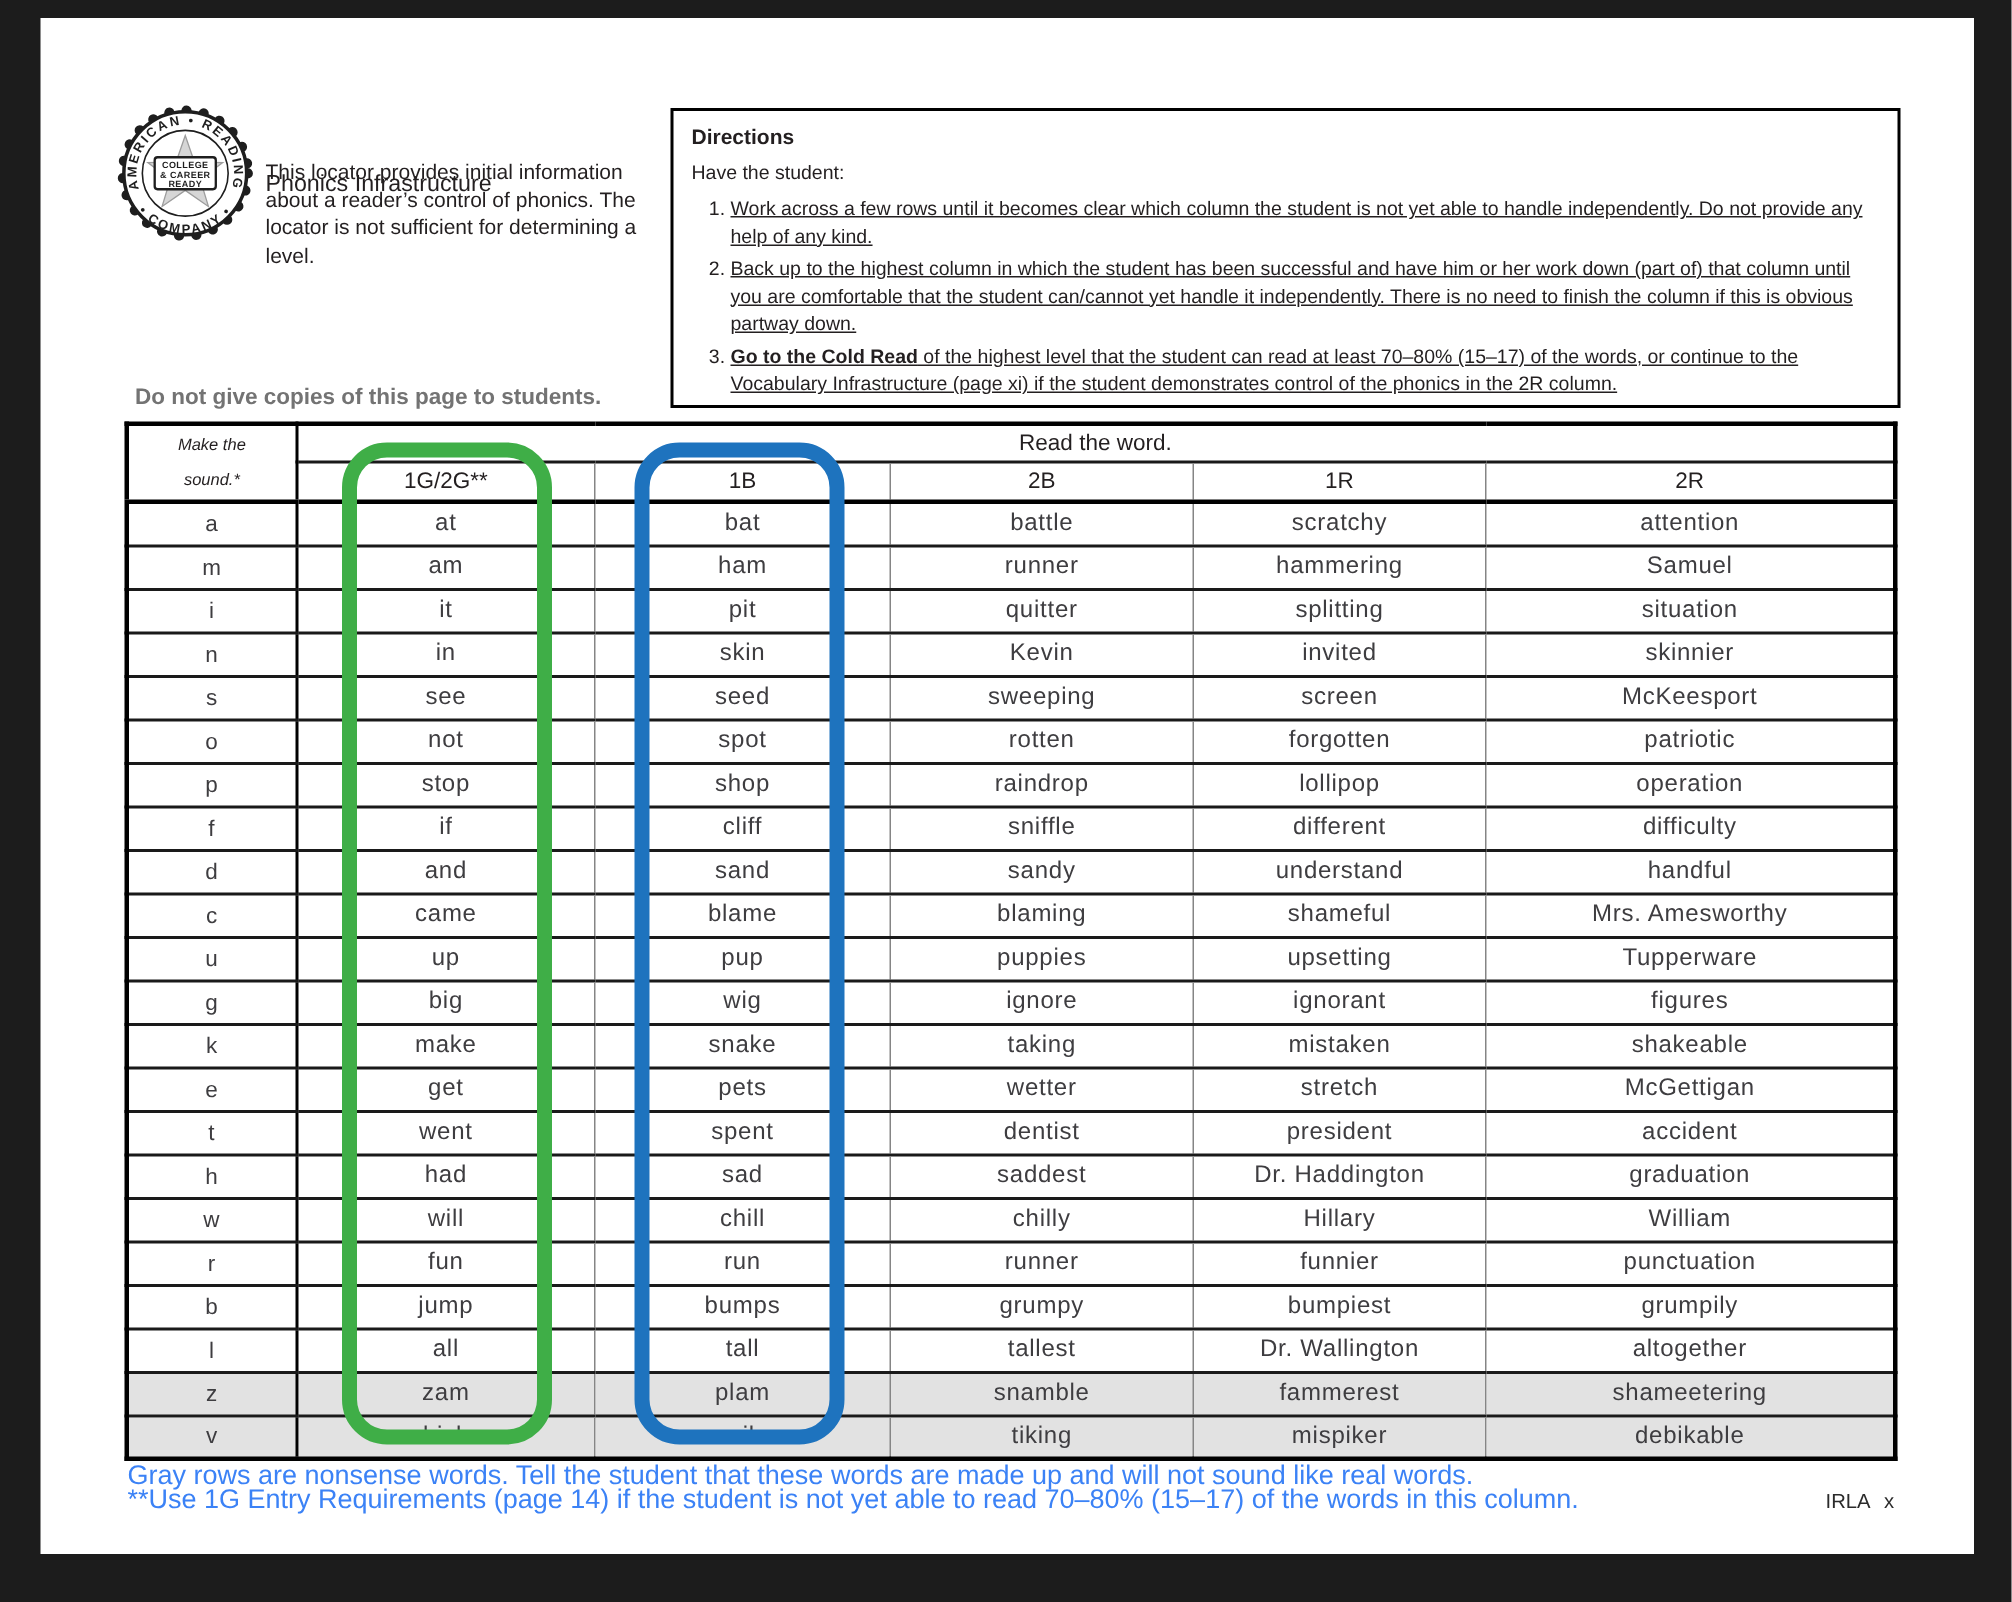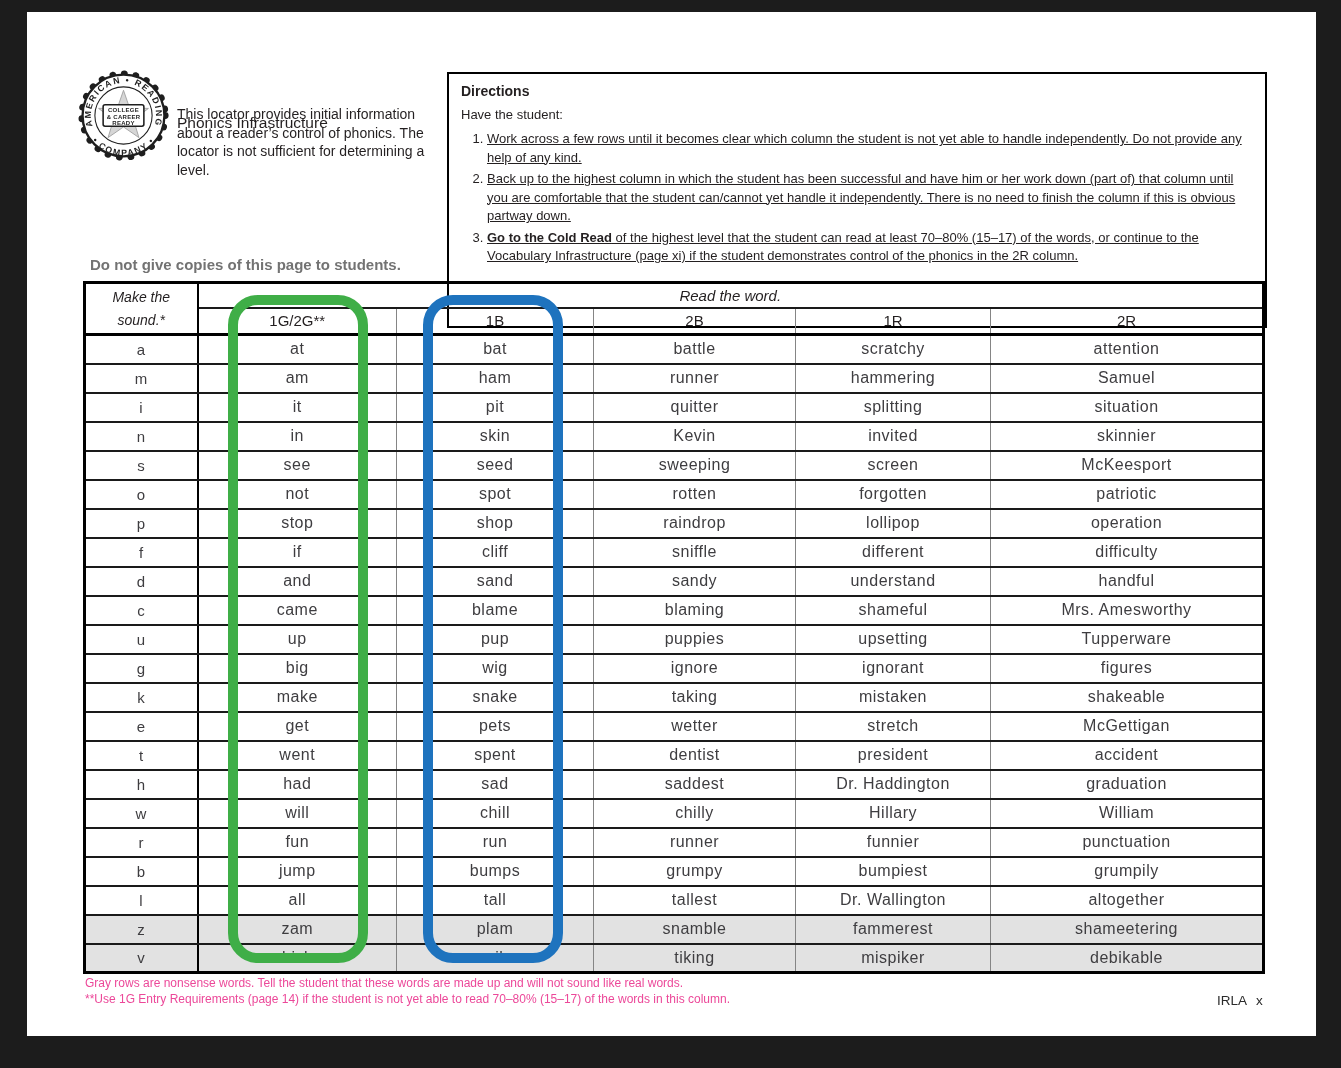--- a/index.html
+++ b/index.html
@@ -26,21 +26,21 @@
 
   
   .intro-title { position: absolute; left: 150px; top: 66px; font-size: 15.5px; font-weight: normal; margin-top: 36px; }
   .intro-p1 { position: absolute; left: 150px; top: 93px; width: 256px; font-size: 14px; line-height: 18.5px; }
   .intro-p2 { position: absolute; left: 150px; top: 177px; width: 256px; font-size: 14px; line-height: 18.5px; }
   .warning  { position: absolute; left: 63px; top: 244px; font-size: 15px; font-weight: bold; color: #737373; }
 
   
   .directions {
     position: absolute; left: 420px; top: 60px;
-    width: 820px; height: 256px;
+    width: 820px; height: 200px;
     border: 2px solid #000;
     padding: 9px 12px 6px 12px;
   }
   .directions-title { font-size: 14px; font-weight: bold; margin-bottom: 8px; }
   .directions-lead  { font-size: 13px; margin-bottom: 8px; }
   .directions-list  { list-style: decimal; padding-left: 26px; font-size: 13px; line-height: 18.5px; }
   .directions-list li { margin-bottom: 3px; text-decoration: underline; }
 
   
   .phonics-table {
@@ -50,42 +50,42 @@
     table-layout: fixed;
     border: 3px solid #000;
   }
   .phonics-table th, .phonics-table td {
     text-align: center; vertical-align: middle;
     border-left: 1px solid #858585; border-right: 1px solid #858585;
     border-top: 2px solid #1a1a1a; border-bottom: 2px solid #1a1a1a;
     overflow: hidden; white-space: nowrap;
   }
   .corner-cell {
-    font-style: italic; font-weight: normal; font-size: 14px; line-height: 23px;
+    font-style: italic; font-weight: normal; font-size: 11px; line-height: 23px;
     border-right: 2px solid #000 !important;
     border-bottom: 3px solid #000 !important;
   }
-  .span-head { font-style: italic; font-weight: normal; font-size: 15px; height: 25px; border-bottom: 1px solid #000 !important; margin-left: 12px; }
+  .span-head { font-weight: normal; font-size: 15px; height: 25px; border-bottom: 1px solid #000 !important; margin-left: 12px; }
   .col-head  { font-weight: normal; font-size: 15px; height: 27px; border-bottom: 3px solid #000 !important; }
   .phonics-table tbody tr { height: 29px; }
   .sound-cell { font-size: 15px; color: #3e3d40; letter-spacing: 0.5px; border-right: 2px solid #000 !important; }
   .word-cell  { font-size: 16px; color: #3e3d40; letter-spacing: 0.5px; }
   tr.gray td  { background: #e2e2e2; }
 
   
   .hl {
     position: absolute; top: 283px; height: 668px; width: 140px;
     border: 10px solid #000; border-radius: 30px;
     background: transparent; pointer-events: none;
   }
   #hl-green { left: 201px; }
   #hl-blue  { left: 396px; }
 
   
-  .footnotes { position: absolute; left: 58px; top: 963px; font-size: 12px; line-height: 16px; color: #ec4899; }
+  .footnotes { position: absolute; left: 58px; top: 963px; font-size: 18px; line-height: 16px; color: #3b82f6; }
   .footnote-indent { padding-left: 4px; }
   .page-ref { position: absolute; left: 1190px; top: 981px; font-size: 13.5px; color: #2b2b2b; }
   .page-ref .num { margin-left: 9px; }
 </style>
 </head>
 <body>
 
 <div class="page">
 
   <svg class="seal" viewBox="-50 -50 100 100">

